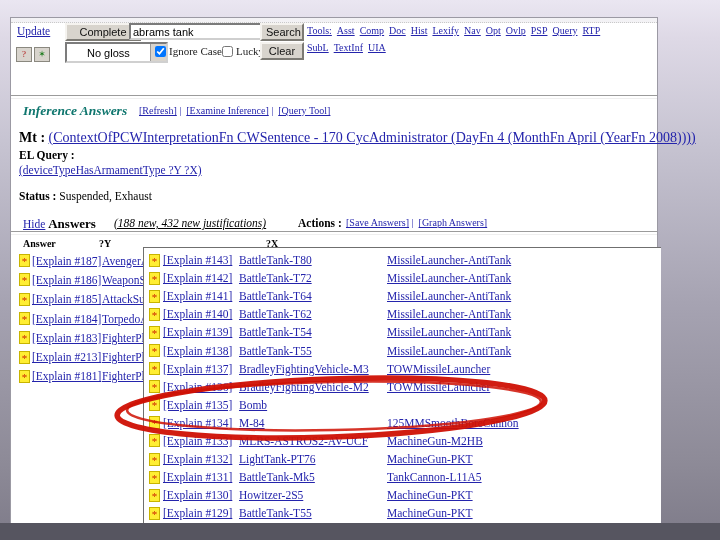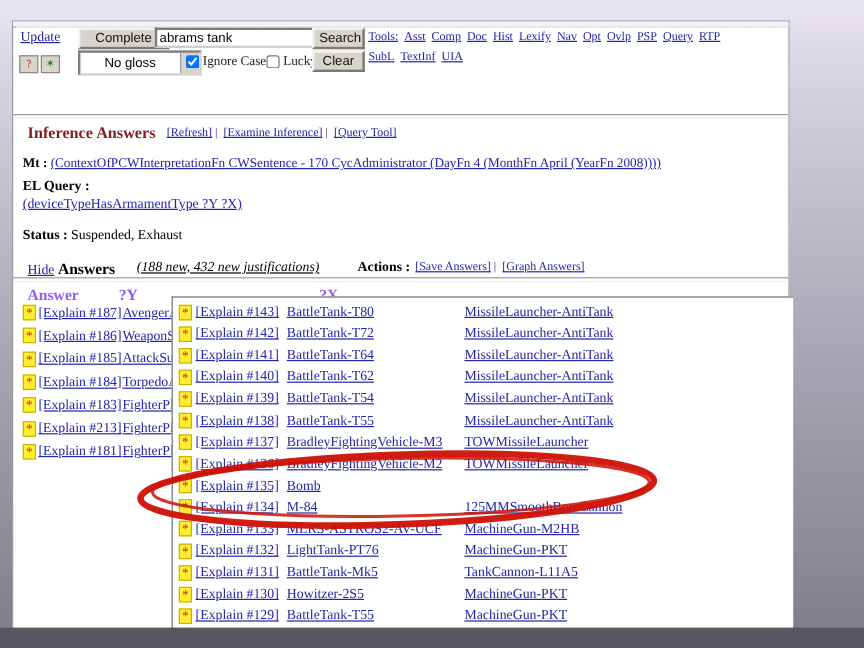--- a/index.html
+++ b/index.html
@@ -19,25 +19,25 @@
   .fake-select{position:absolute;height:17px;border:2px inset #d0d0d0;background:#fff;display:flex;align-items:center;
     font:11px "Liberation Sans",sans-serif;}
   .fake-select .val{flex:1;padding:0 3px;}
   .fake-select .arrow{width:15px;height:100%;background:#d8d4cd;border-left:1px solid #999;
     display:flex;align-items:center;justify-content:center;font-size:7px;color:#333;}
   .cbrow{position:absolute;display:flex;align-items:center;gap:3px;font:11px "Liberation Serif",serif;color:#222;}
   .cbrow input{width:11px;height:11px;margin:0;}
   .iconbtn{display:inline-block;width:14px;height:13px;background:#d8d4cd;border:1px solid #8a887f;
     text-align:center;font-size:9px;line-height:12px;margin-right:2px;cursor:pointer;}
   .hr{position:absolute;left:0;width:100%;height:2px;border-top:1px solid #9b9b9b;border-bottom:1px solid #efefef;}
-  .heading{font-weight:bold;font-size:13.5px;color:#7f1d1d;}
-  .mtline{font-size:11px;white-space:nowrap;}
+  .heading{font-weight:bold;font-size:13.5px;color:#0f766e;font-style:italic;}
+  .mtline{font-size:14px;white-space:nowrap;}
   .bold{font-weight:bold;}
   .italic{font-style:italic;text-decoration:underline;}
-  .colhdr{font-weight:bold;font-size:13px;color:#8b5cf6;}
+  .colhdr{font-weight:bold;font-size:10px;color:#000000;}
   .star{display:inline-block;width:9px;height:11px;background:#ffee33;border:1px solid #c8b400;
     color:#cc2200;font-size:11px;line-height:13px;text-align:center;vertical-align:middle;margin-right:3px;cursor:pointer;}
   .rowfont{font-size:11.5px;white-space:nowrap;}
   .bg-rows{position:absolute;left:0;top:233px;width:100%;}
   .bg-row{height:19.3px;display:grid;grid-template-columns:13px 70px auto;align-items:center;padding-left:8px;overflow:hidden;}
   .overlay-window{position:absolute;left:143px;top:247px;width:517px;height:276px;background:#fff;
     border-left:1px solid #6f6f6f;border-top:1px solid #6f6f6f;z-index:3;overflow:hidden;}
   .ov-rows{position:absolute;left:0;top:3px;width:100%;}
   .ov-row{height:18.1px;display:grid;grid-template-columns:14px 76px 148px auto;align-items:center;padding-left:5px;overflow:hidden;}
   .linkset{display:flex;gap:5px;flex-wrap:nowrap;font-size:10px;}

